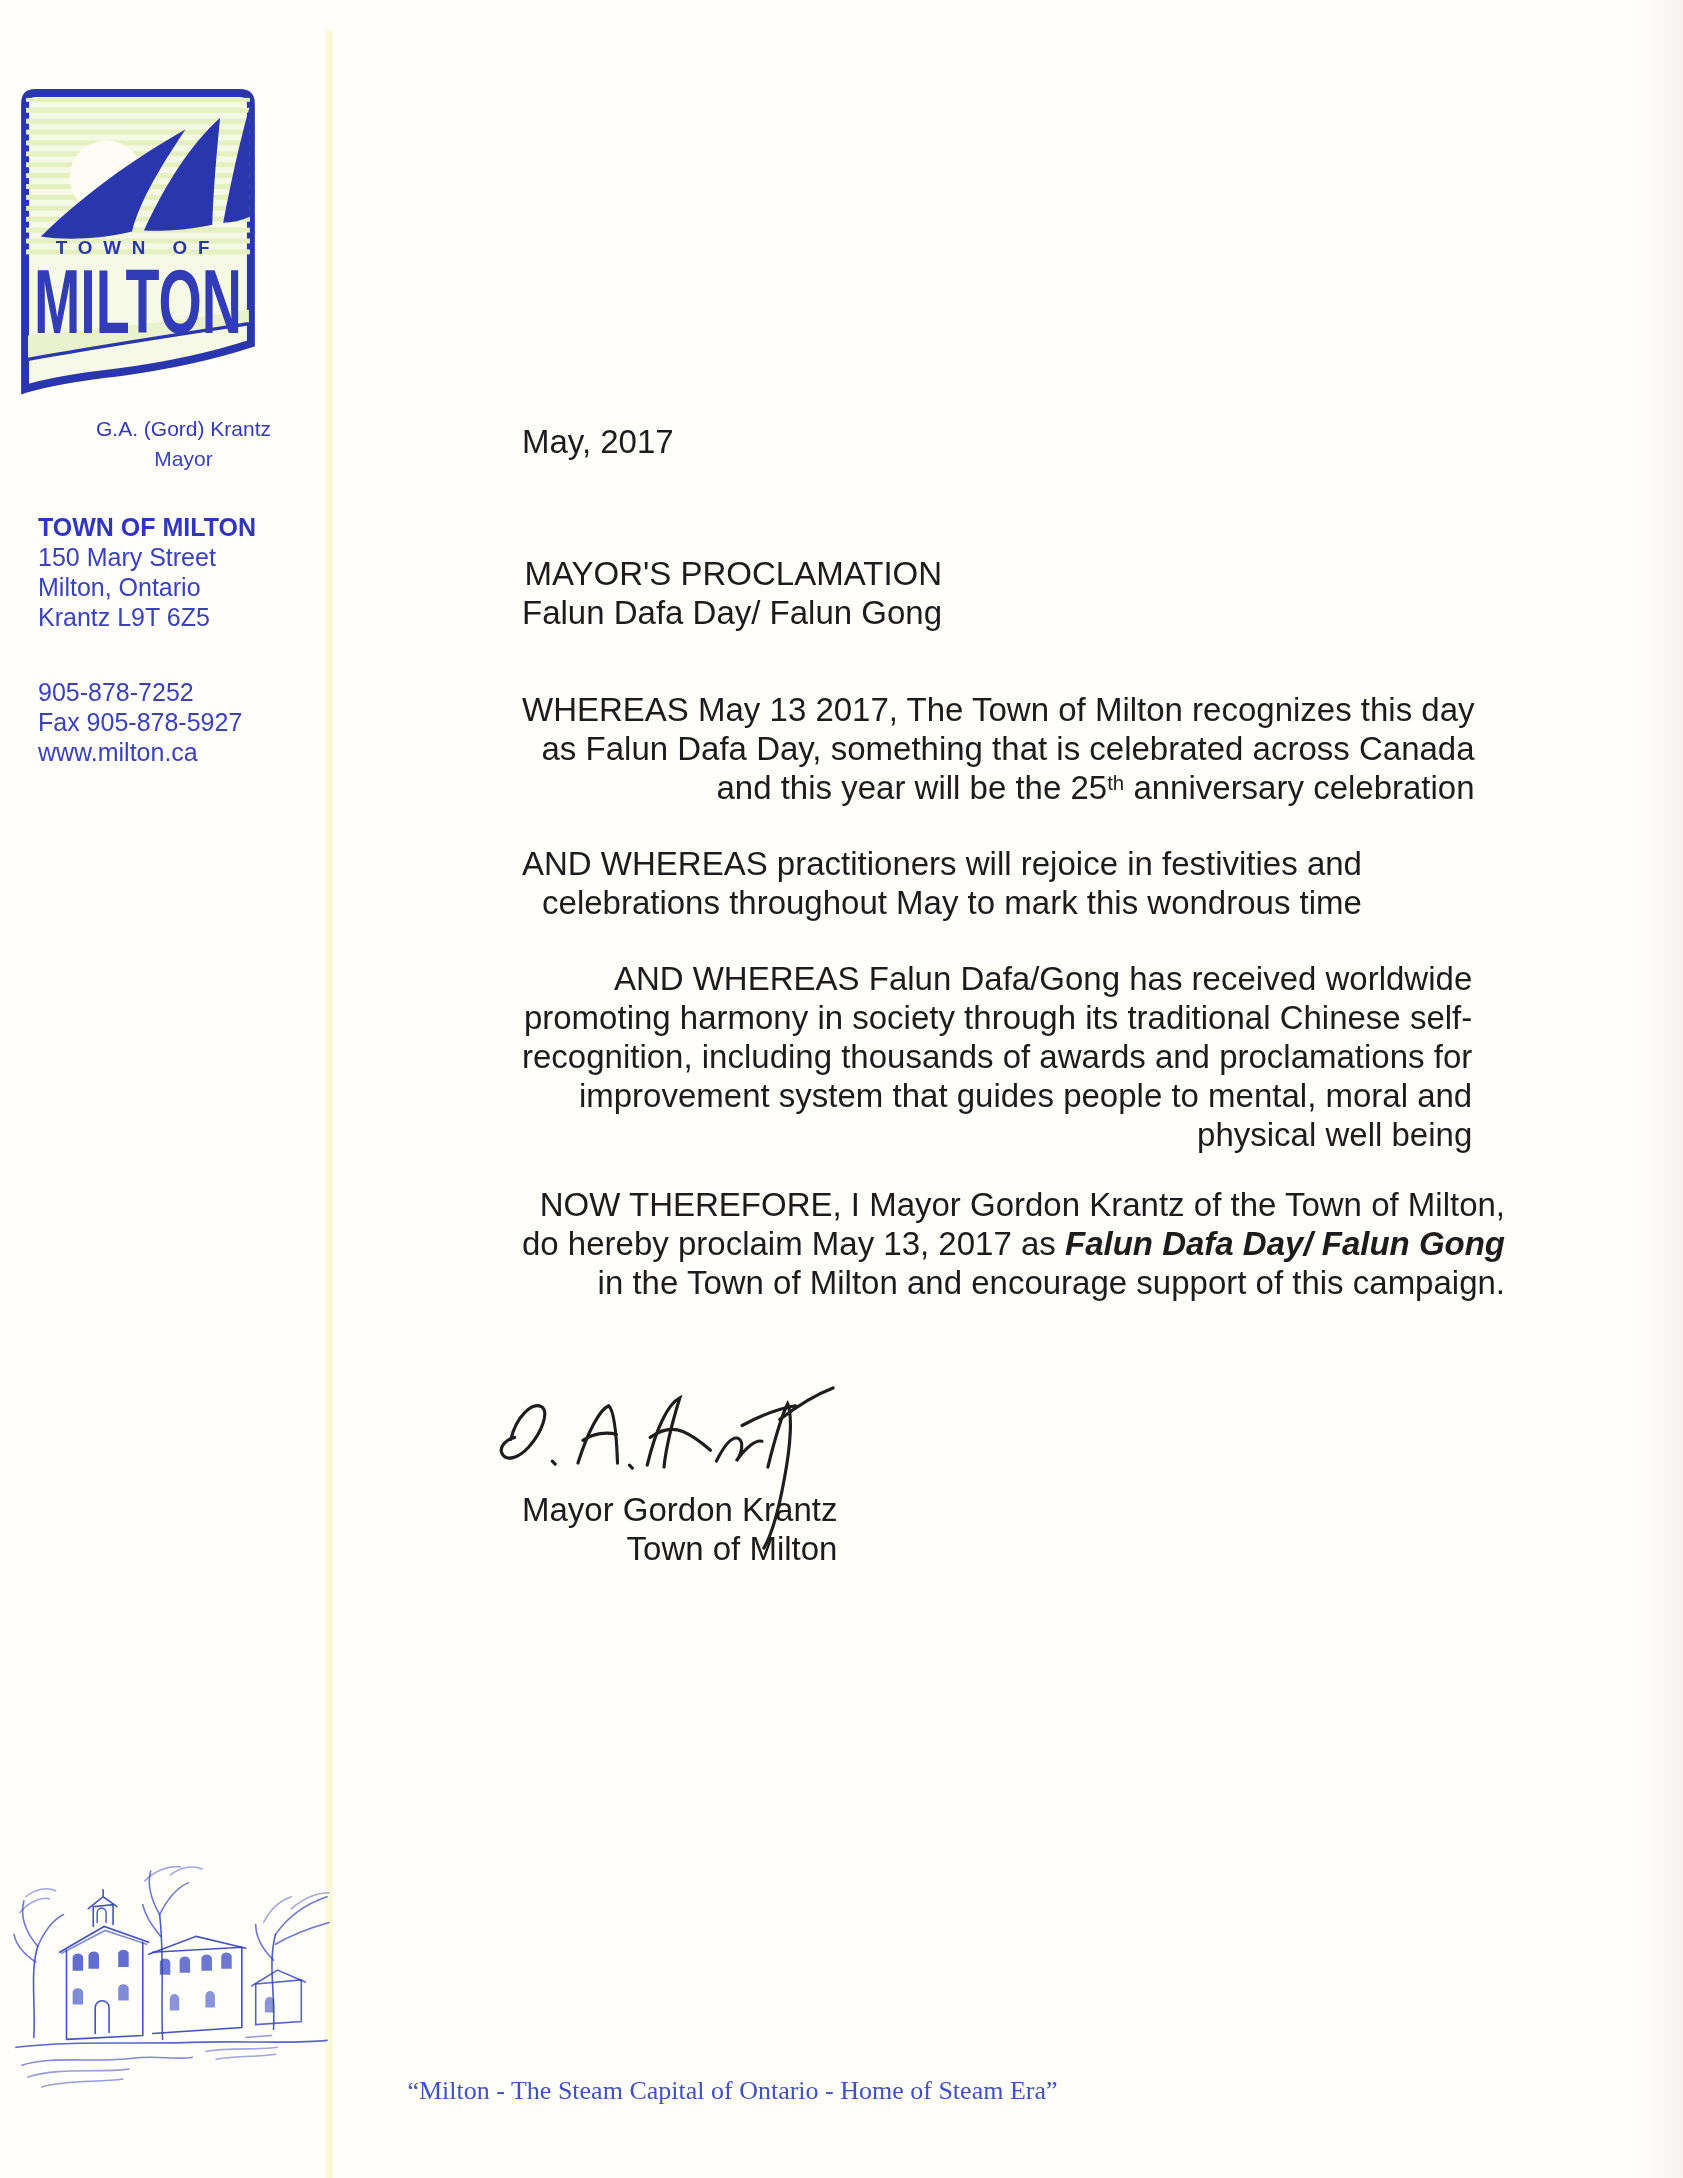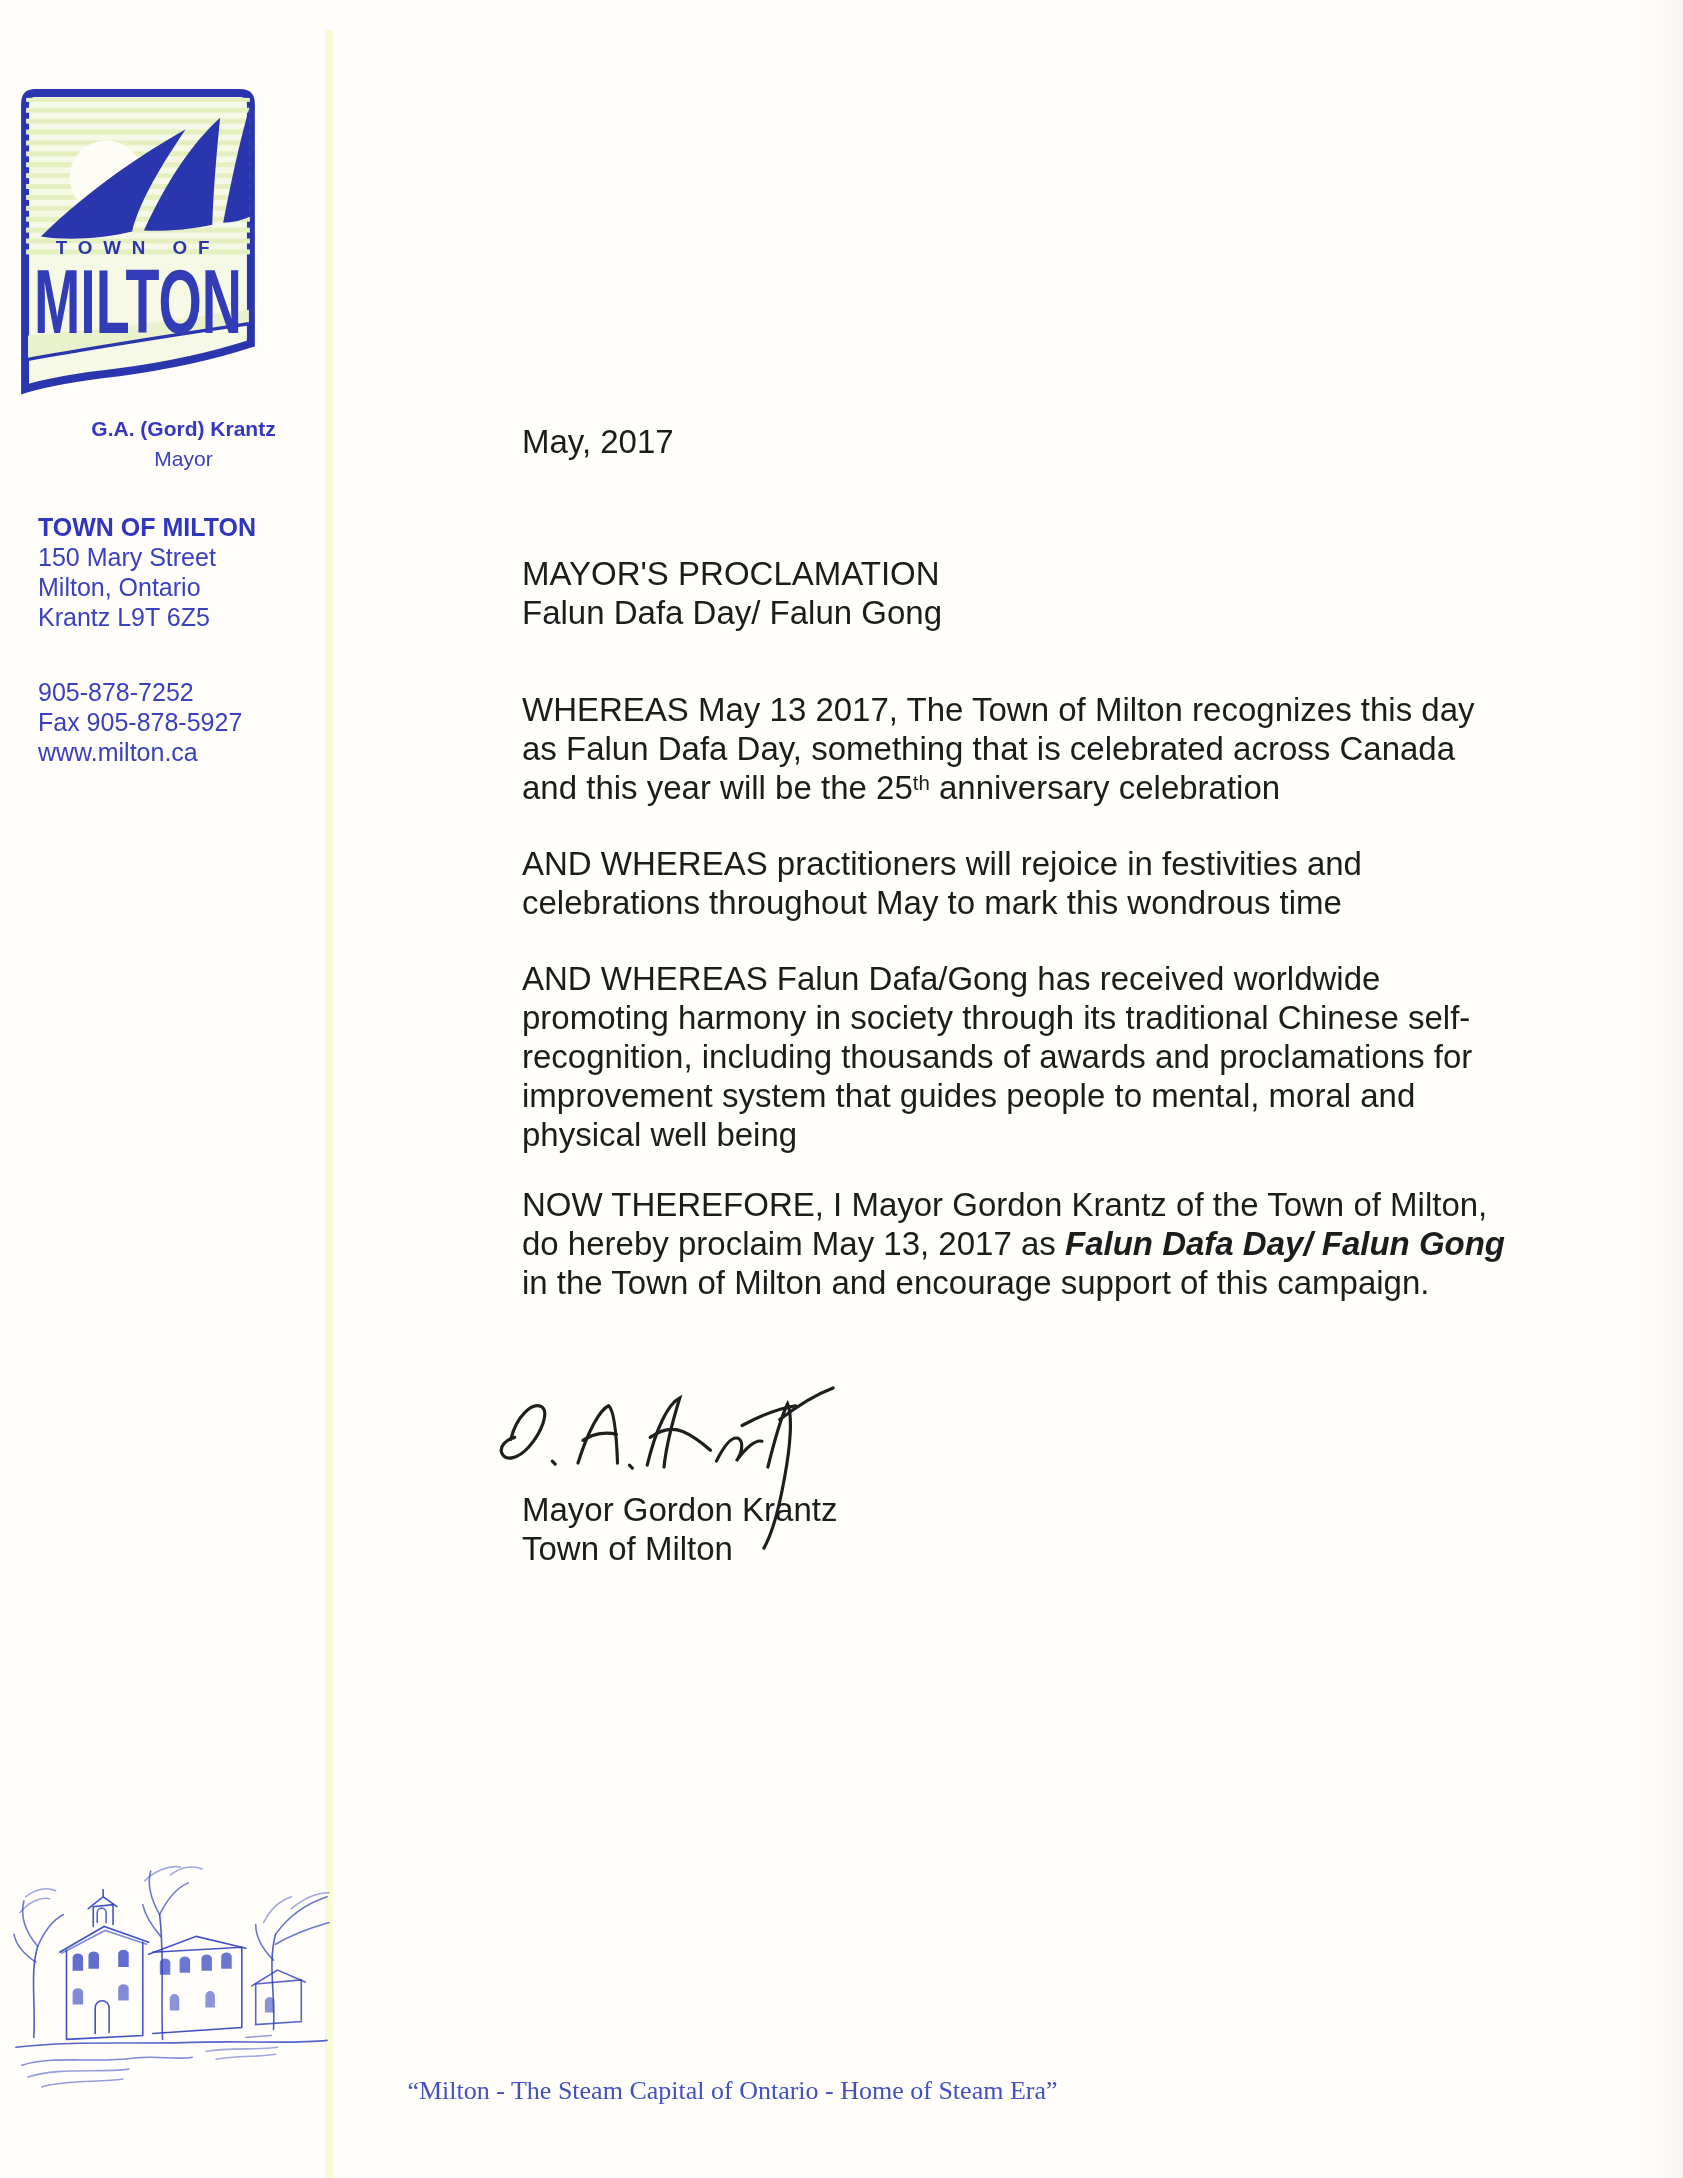--- a/index.html
+++ b/index.html
@@ -9,31 +9,31 @@
     font-family:"Liberation Sans", sans-serif;
   }
   .vrule { position:absolute; left:325px; top:30px; width:8px; height:2148px;
            background:#f8f8cd; opacity:.75; }
   .edge-tint { position:absolute; right:0; top:0; width:45px; height:2178px;
            background:linear-gradient(to right, rgba(255,255,255,0), rgba(240,230,225,.45)); }
 
   
   .logo-wrap { position:absolute; left:15px; top:86px; width:244px; height:309px;text-decoration:underline; }
   .official { position:absolute; left:36px; top:417px; width:295px; text-align:center;
-              font-size:21px; font-weight:bold; color:#3438c0; }
+              font-size:21px; font-weight:normal; color:#3438c0; }
   .official-title { position:absolute; left:36px; top:447px; width:295px; text-align:center;
               font-size:21px; color:#3a40c2; }
   .addr { position:absolute; left:38px; font-size:25px; line-height:30px; color:#3a41c1; }
   .addr-1 { top:512px; }
   .addr-2 { top:657px;margin-top:20px; }
   .addr .org { font-weight:bold; color:#3036bf; }
 
   
   .body-text { position:absolute; left:522px; font-size:33px; line-height:39px;
-               color:#1c1c1c; white-space:nowrap; }
+               color:#1c1c1c; white-space:nowrap;text-align:right; }
   .date-line   { top:422px; }
   .subject     { top:534px;margin-top:20px; }
   .p1          { top:690px; }
   .p2          { top:844px; }
   .p3          { top:959px; }
   .p4          { top:1185px; }
   .signed-block{ top:1490px; }
   .sup { font-size:0.62em; position:relative; top:-0.45em; }
   .emph { font-weight:bold; font-style:italic; }
 

